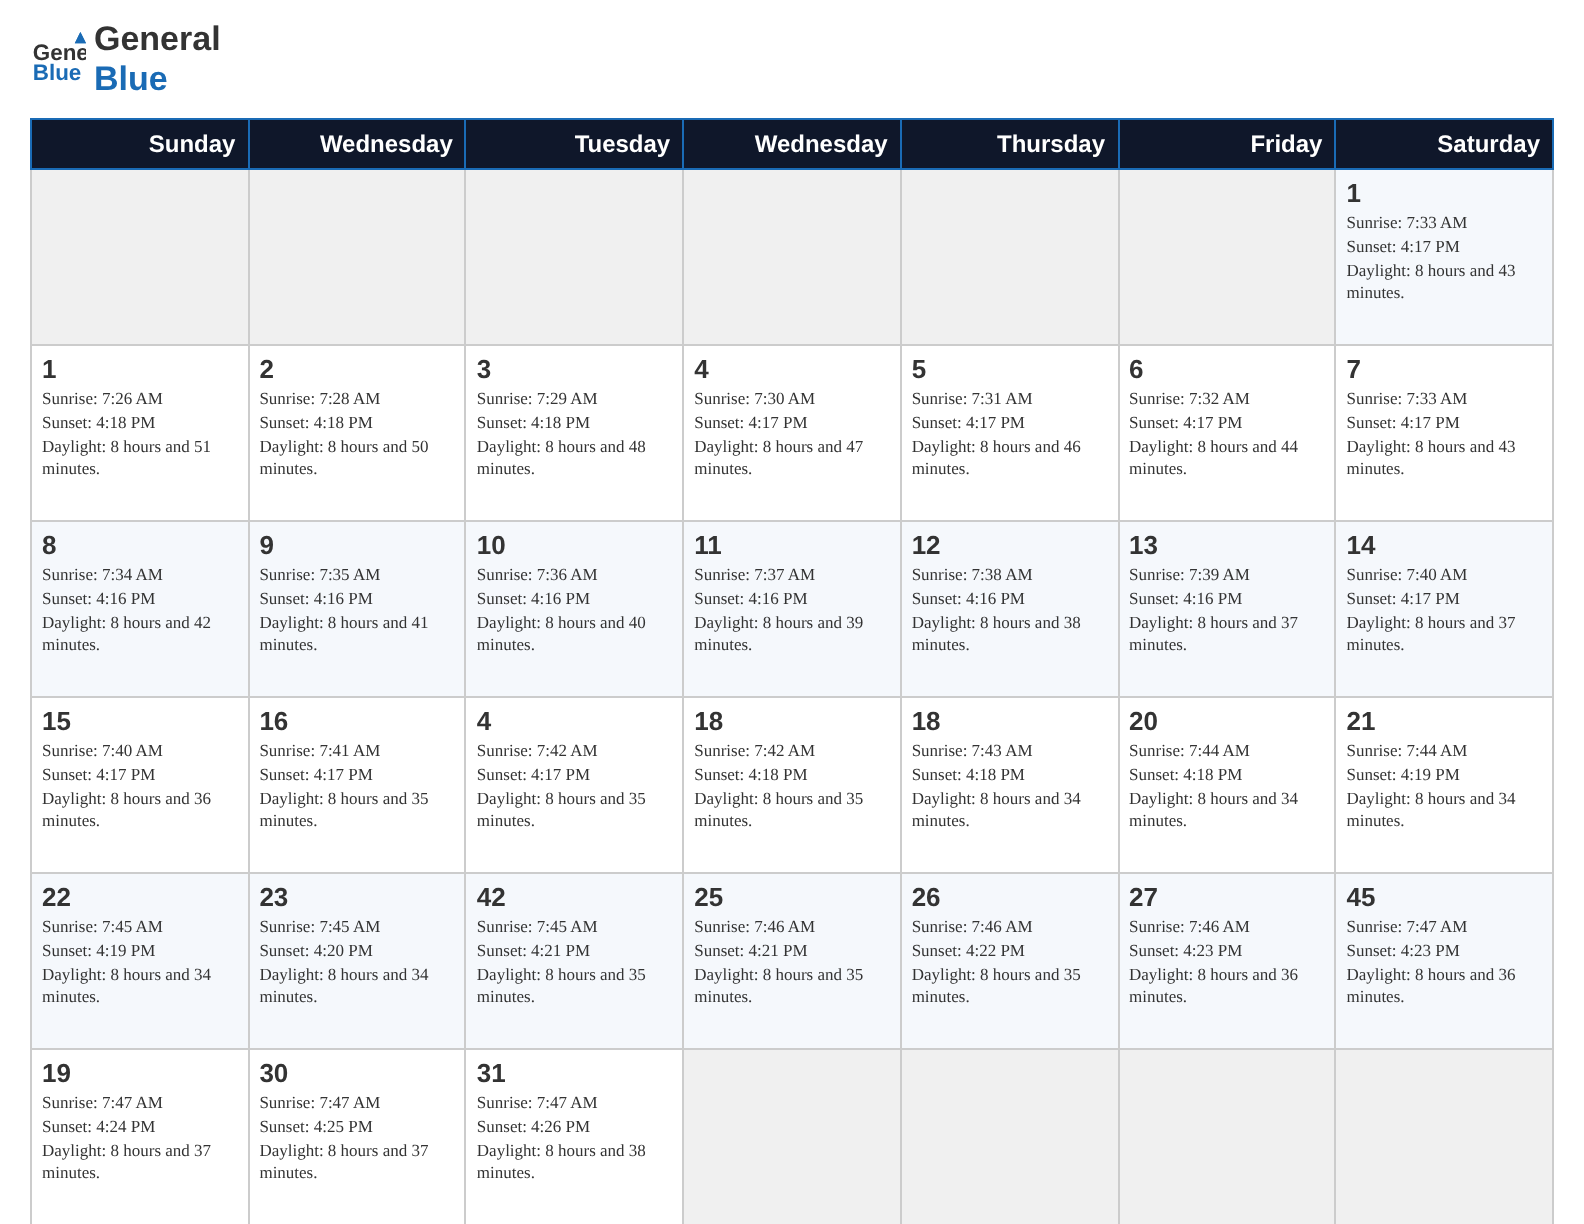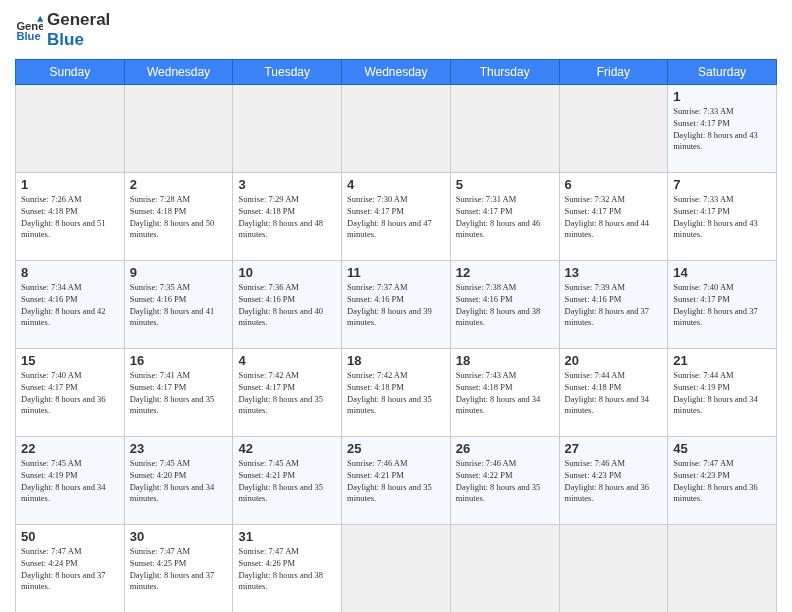--- a/index.html
+++ b/index.html
@@ -41,26 +41,26 @@
     .subtitle {
       font-size: 14px;
       color: #555;
     }
     .calendar {
       width: 100%;
       border-collapse: collapse;
       font-size: 9.5px;
     }
     .calendar thead th {
-      background-color: #3b82f6;
+      background-color: #0f172a;
       color: white;
       padding: 5px 6px;
-      text-align: center;
+      text-align: right;
       font-size: 12px;
-      font-weight: normal;
+      font-weight: bold;
       border: 1px solid #1a6bb5;
     }
     .calendar tbody td {
       border: 1px solid #ccc;
       padding: 4px 5px;
       vertical-align: top;
       width: calc(100% / 7);
       height: 88px;
       background: #fff;
     }
@@ -366,21 +366,21 @@
         <span class="day-number">45</span>
         <div class="day-info">
           Sunrise: 7:47 AM<br>
           Sunset: 4:23 PM<br>
           Daylight: 8 hours and 36 minutes.
         </div>
       </td>
         </tr>
         <tr>
           <td>
-        <span class="day-number">50</span>
+        <span class="day-number">19</span>
         <div class="day-info">
           Sunrise: 7:47 AM<br>
           Sunset: 4:24 PM<br>
           Daylight: 8 hours and 37 minutes.
         </div>
       </td>
           <td>
         <span class="day-number">30</span>
         <div class="day-info">
           Sunrise: 7:47 AM<br>

